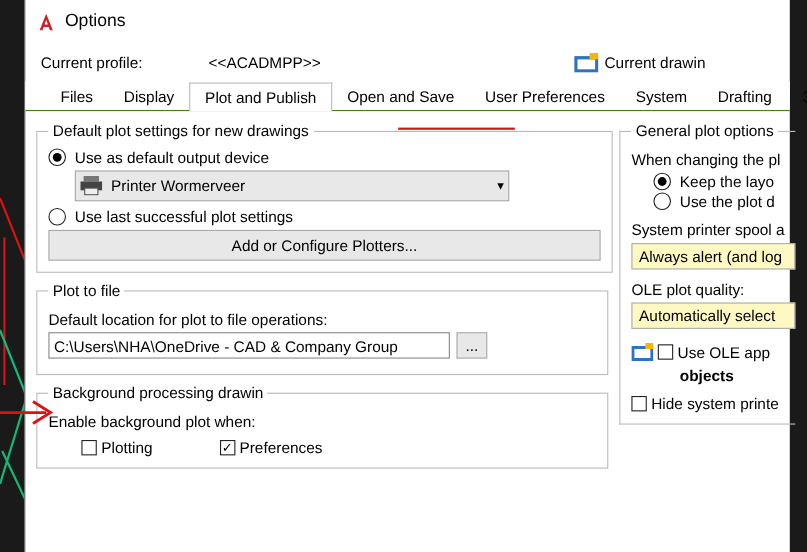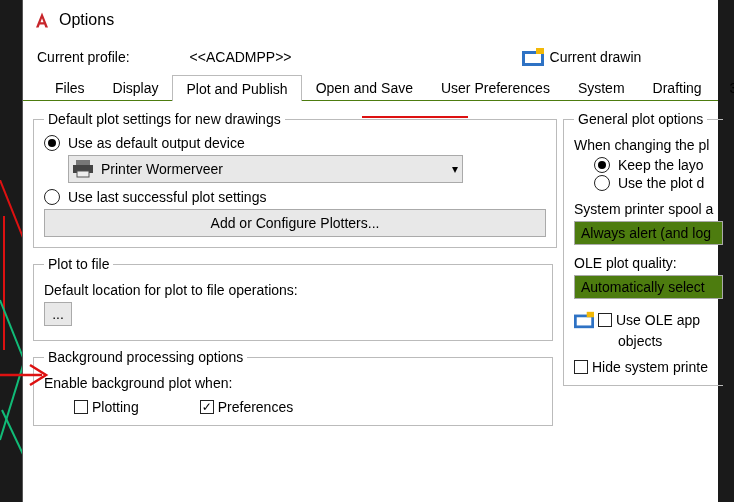--- a/index.html
+++ b/index.html
@@ -162,21 +162,21 @@
     margin-right: 4px;
     display: inline-flex;
     align-items: center; justify-content: center;
   }
   .checkbox.checked::after {
     content: "✓";
     font-size: 12px;
     line-height: 12px;
   }
   .dropdown-flat {
-    background: #4d7c0f;
+    background: #fef9c3;
     border: 1px solid #aaa;
     padding: 3px 6px;
     display: flex; align-items: flex-end;
     white-space: nowrap;
   }
   .inline-icon {
     width: 20px; height: 18px;
     margin-right: 4px;
   }
   .right-label { margin: 4px 0; white-space: nowrap; }
@@ -256,26 +256,27 @@
           <span class="radio"></span>
           <span>Use last successful plot settings</span>
         </div>
         <div class="wide-button">Add or Configure Plotters...</div>
       </fieldset>
 
       <fieldset>
         <legend>Plot to file</legend>
         <div class="right-label">Default location for plot to file operations:</div>
         <div class="field-row">
+          <div class="text-input">C:\Users\NHA\OneDrive - CAD &amp; Company Group</div>
           <div class="browse-btn">...</div>
         </div>
       </fieldset>
 
       <fieldset>
-        <legend>Background processing options</legend>
+        <legend>Background processing drawin</legend>
         <div class="right-label">Enable background plot when:</div>
         <div style="display:flex; gap:61px; margin-left:30px;">
           <div class="checkbox-row">
             <span class="checkbox"></span>
             <span>Plotting</span>
           </div>
           <div class="checkbox-row">
             <span class="checkbox checked"></span>
             <span>Preferences</span>
           </div>
@@ -309,21 +310,21 @@
 
         <div class="checkbox-row" style="margin-top:12px;">
           <svg class="inline-icon" viewBox="0 0 22 18">
             <rect x="0" y="3" width="22" height="15" fill="#2e72c4"></rect>
             <rect x="3" y="6" width="16" height="9" fill="#fff"></rect>
             <rect x="14" y="0" width="8" height="6" fill="#f2b807"></rect>
           </svg>
           <span class="checkbox"></span>
           <span>Use OLE app</span>
         </div>
-        <div class="right-label" style="margin-left:44px;">objects</div>
+        <div class="right-label" style="margin-left:44px;font-weight:bold;">objects</div>
 
         <div class="checkbox-row" style="margin-top:10px;">
           <span class="checkbox"></span>
           <span>Hide system printe</span>
         </div>
       </fieldset>
     </div>
 
   </div>
 </div>

